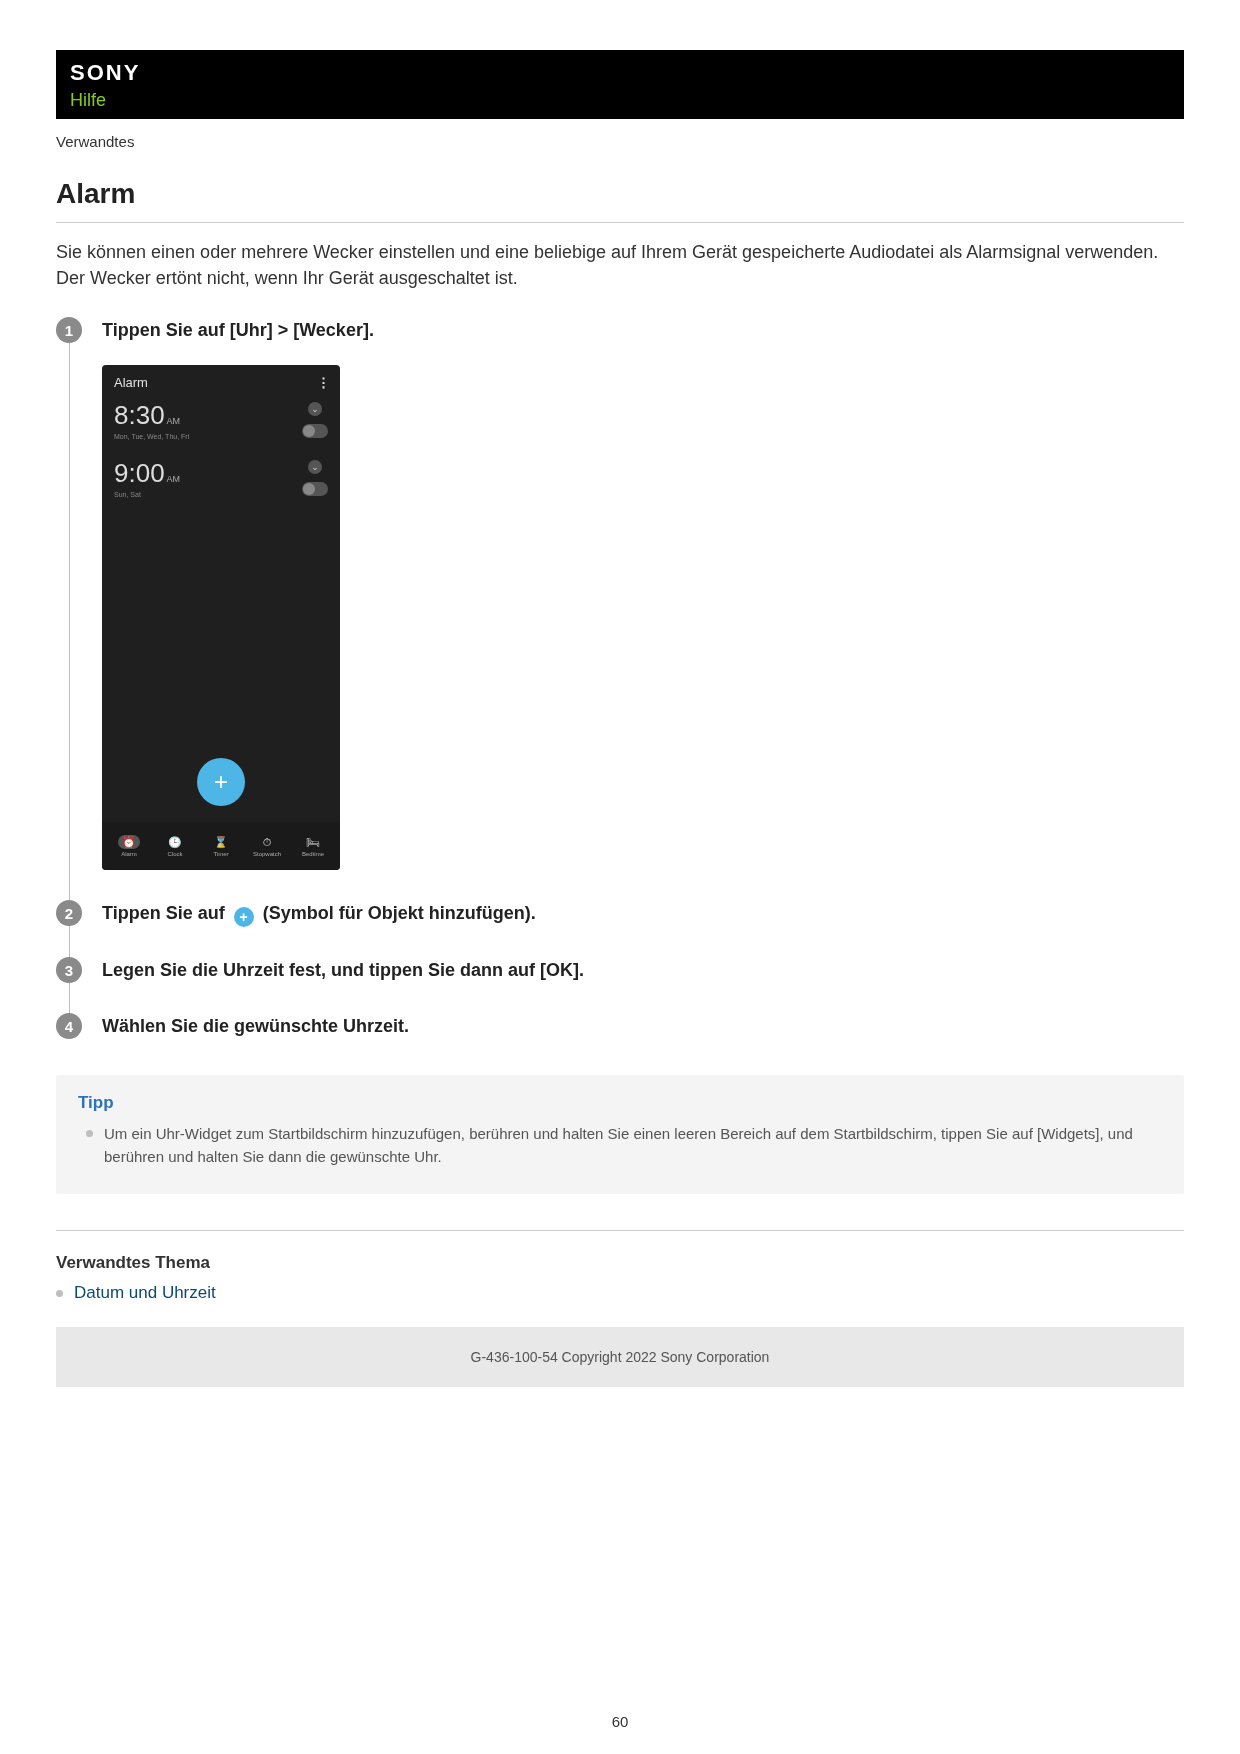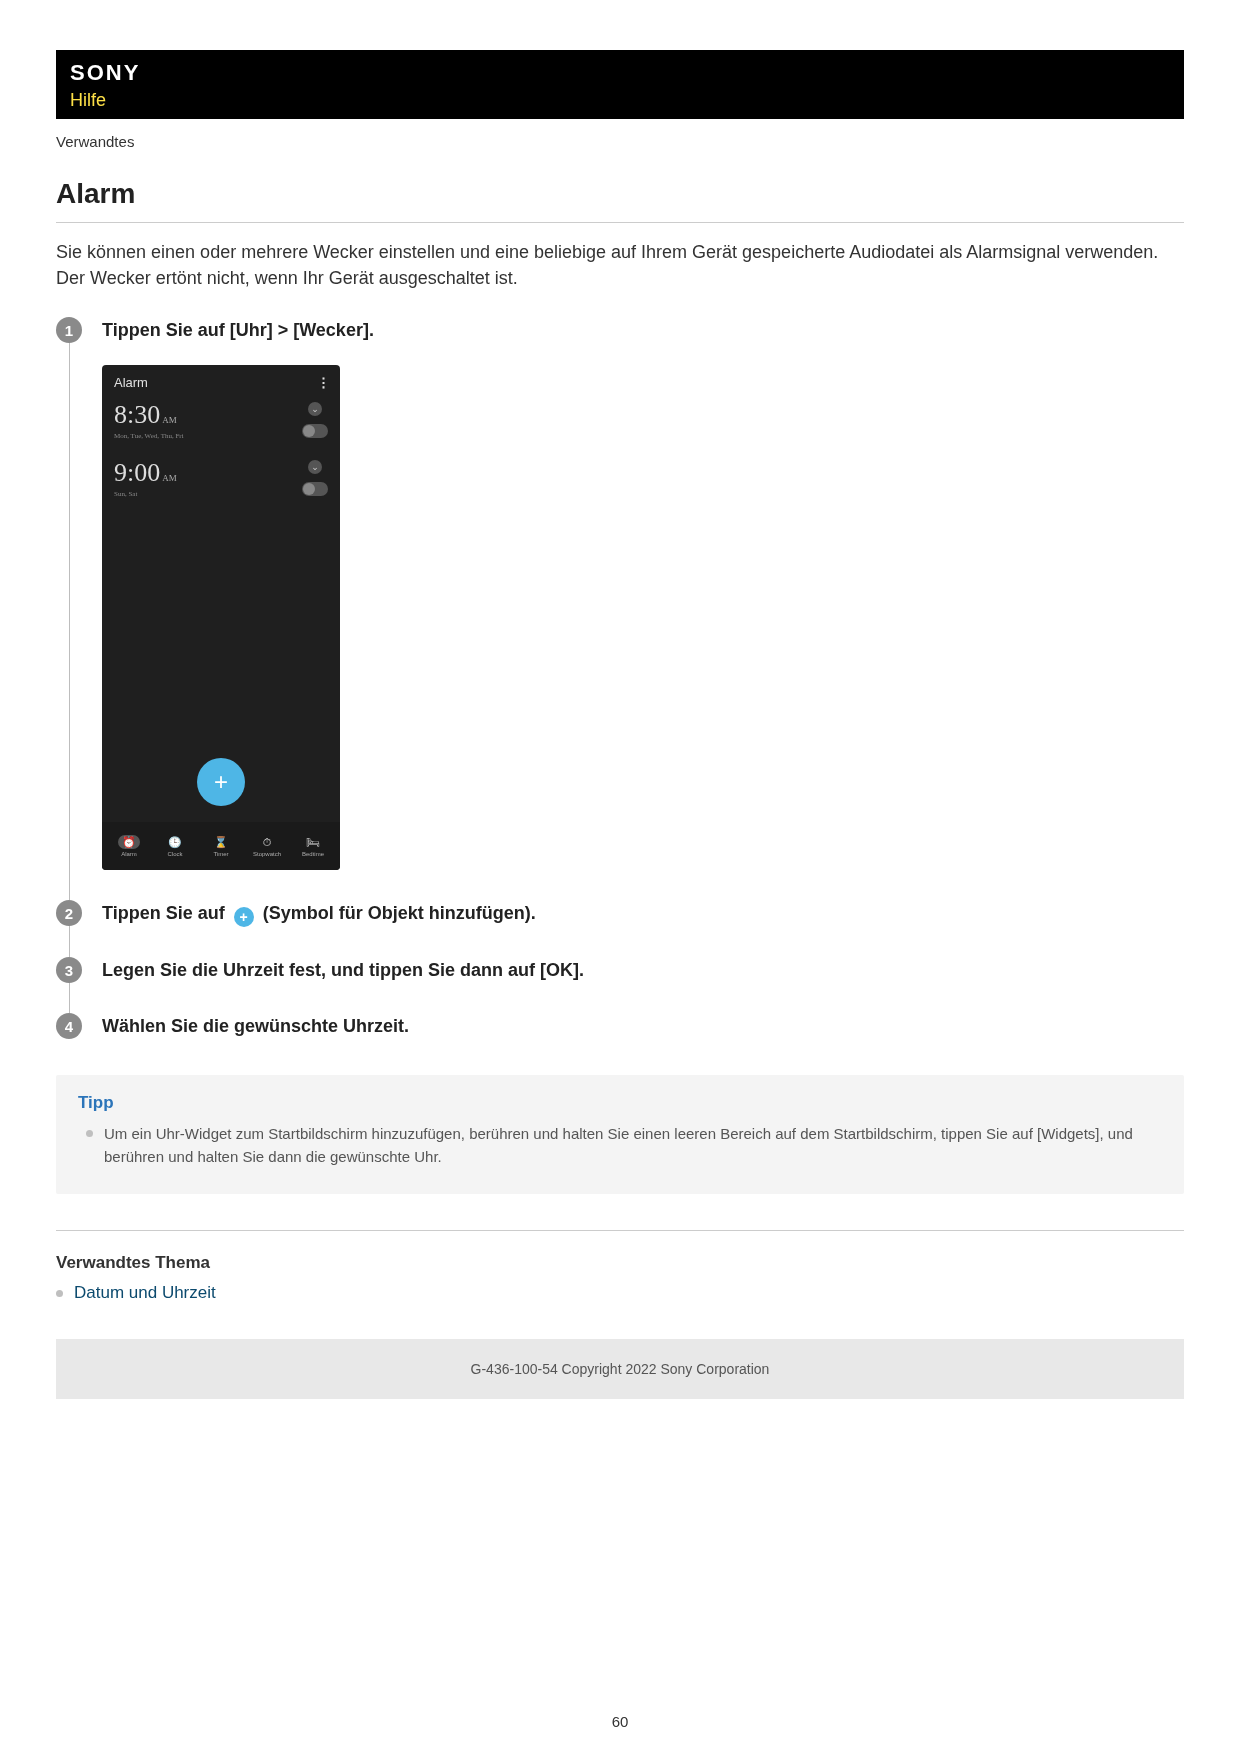--- a/index.html
+++ b/index.html
@@ -27,21 +27,21 @@
   }
   .brand {
     font-family: "Arial Black", Arial, sans-serif;
     font-weight: 900;
     letter-spacing: 2px;
     font-size: 22px;
     margin-bottom: 4px;
   }
   .help-label {
     font-size: 18px;
-    color: #fde047;
+    color: #84cc16;
   }
   .device-category {
     font-size: 15px;
     margin-top: 14px;
     color: #333;
   }
   .device-model {
     font-size: 19px;
     color: #333;
     margin-top: 2px;
@@ -137,21 +137,20 @@
     padding: 10px 12px 6px 12px;
     font-size: 13px;
   }
   .phone-header .kebab {
     letter-spacing: -2px;
     font-weight: bold;
   }
   .alarm-entry {
     padding: 4px 12px 14px 12px;
     position: relative;
-    font-family: Liberation Serif, serif;
   }
   .alarm-time {
     font-size: 26px;
     font-weight: 300;
     color: #ddd;
   }
   .alarm-ampm {
     font-size: 9px;
     color: #aaa;
     margin-left: 2px;
@@ -277,21 +276,21 @@
   .related-link {
     color: #0c4a6e;
     text-decoration: none;
   }
   .footer-bar {
     background: #e8e8e8;
     text-align: center;
     font-size: 14px;
     color: #555;
     padding: 22px 0;
-    margin-top: 36px;
+    margin-top: 24px;
   }
   .page-number {
     position: absolute;
     bottom: 24px;
     left: 0; right: 0;
     text-align: center;
     font-size: 15px;
     color: #333;
   }
 </style>

